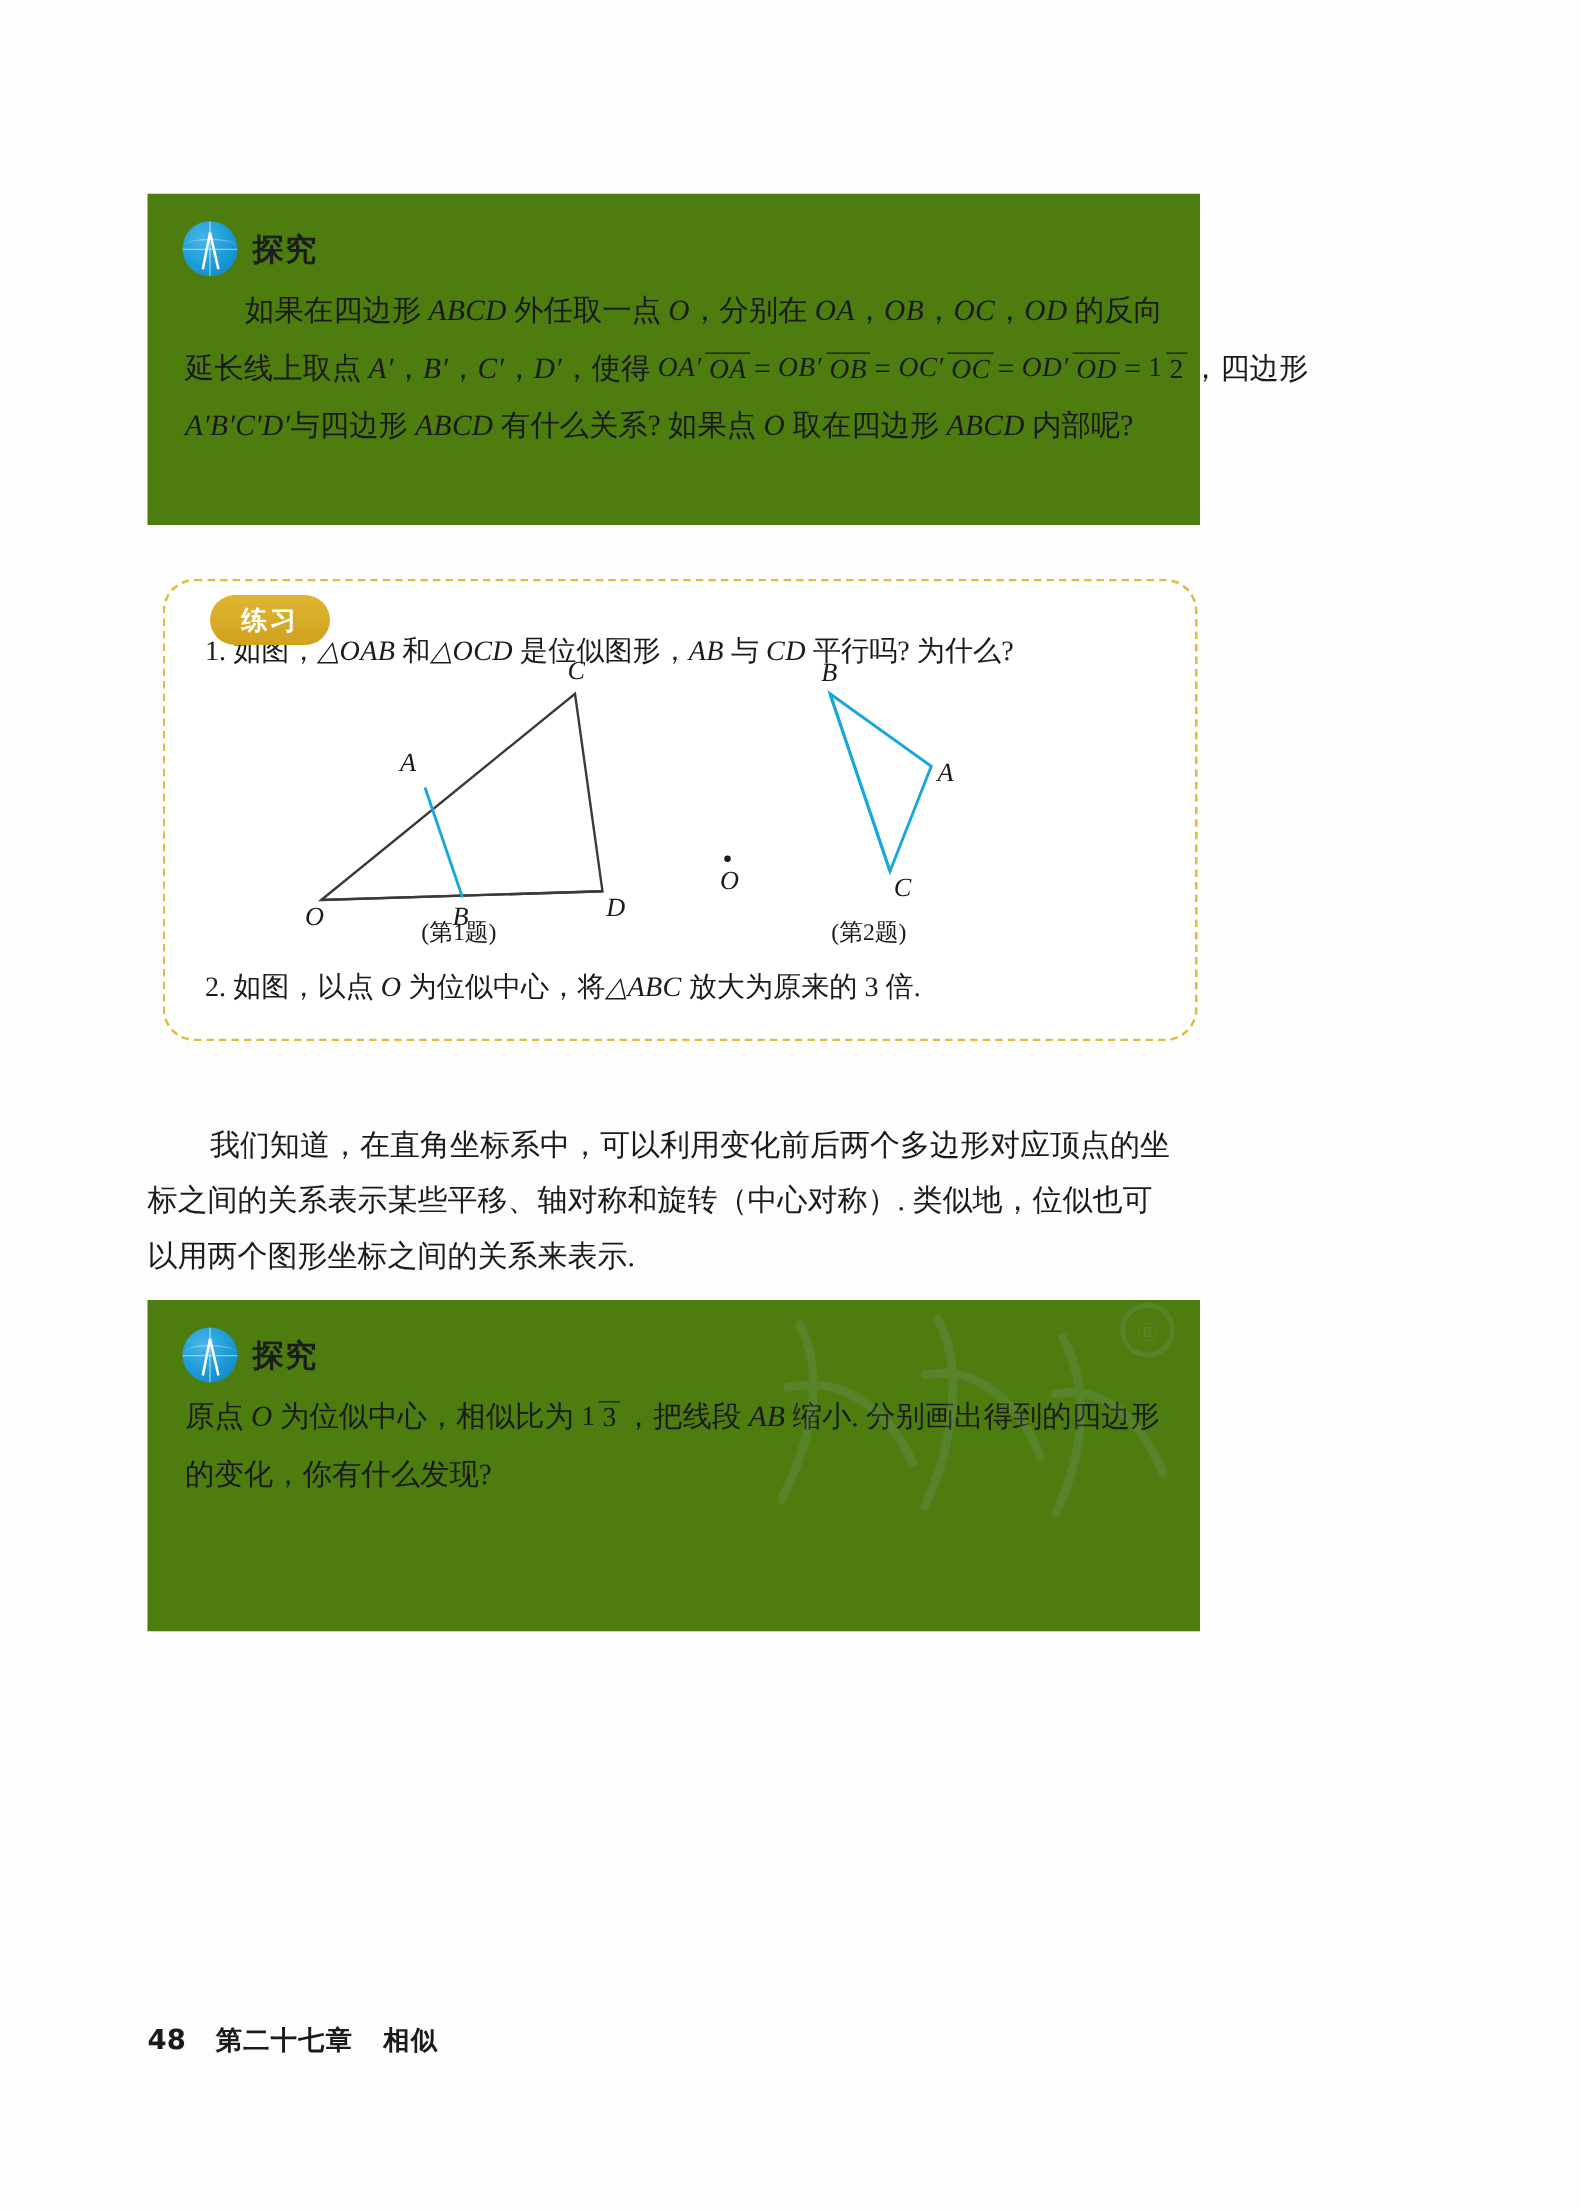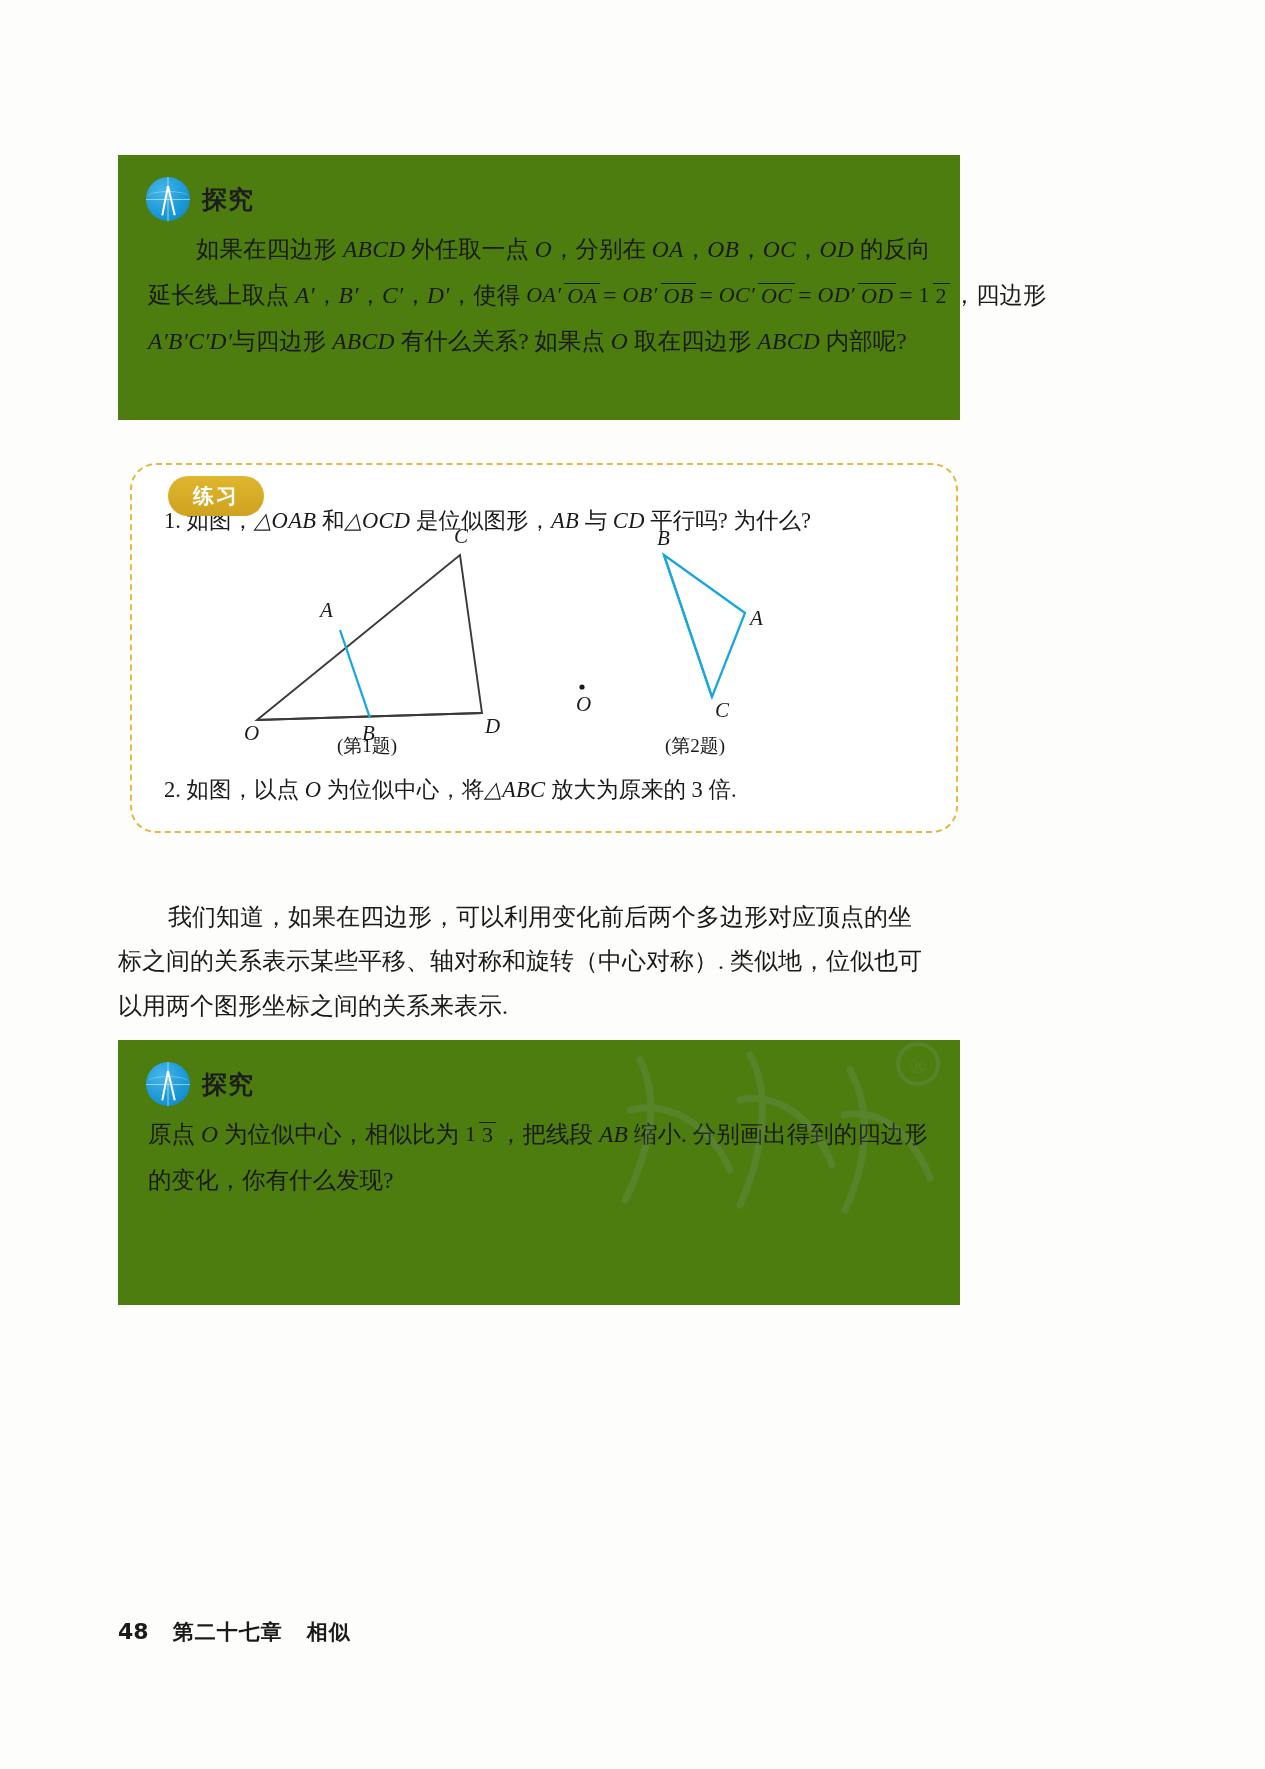--- a/index.html
+++ b/index.html
@@ -263,21 +263,21 @@
     <div class="fig-caption" id="cap1">(第1题)</div>
     <div class="fig-caption" id="cap2">(第2题)</div>
 
     <div class="q-text" id="q2-text">
       <span>2.</span><span> 如图，以点 </span><span class="mi">O</span><span> 为位似中心，将</span><span class="mi">△ABC</span><span> 放大为原来的 </span><span>3</span><span> 倍.</span>
     </div>
   </div>
   <div id="practice-badge">练习</div>
 
   <div id="para">
-    <div><span class="pindent"></span><span>我们知道，如果在四边形，可以利用变化前后两个多边形对应顶点的坐</span></div>
+    <div><span class="pindent"></span><span>我们知道，在直角坐标系中，可以利用变化前后两个多边形对应顶点的坐</span></div>
     <div>标之间的关系表示某些平移、轴对称和旋转（中心对称）. 类似地，位似也可</div>
     <div>以用两个图形坐标之间的关系来表示.</div>
   </div>
 
   <div class="explore-box" id="explore-2">
     <div class="explore-head">
       <span class="explore-icon">
         <span class="merid"></span>
           <span class="eq"></span>
           <span class="eq2"></span>

